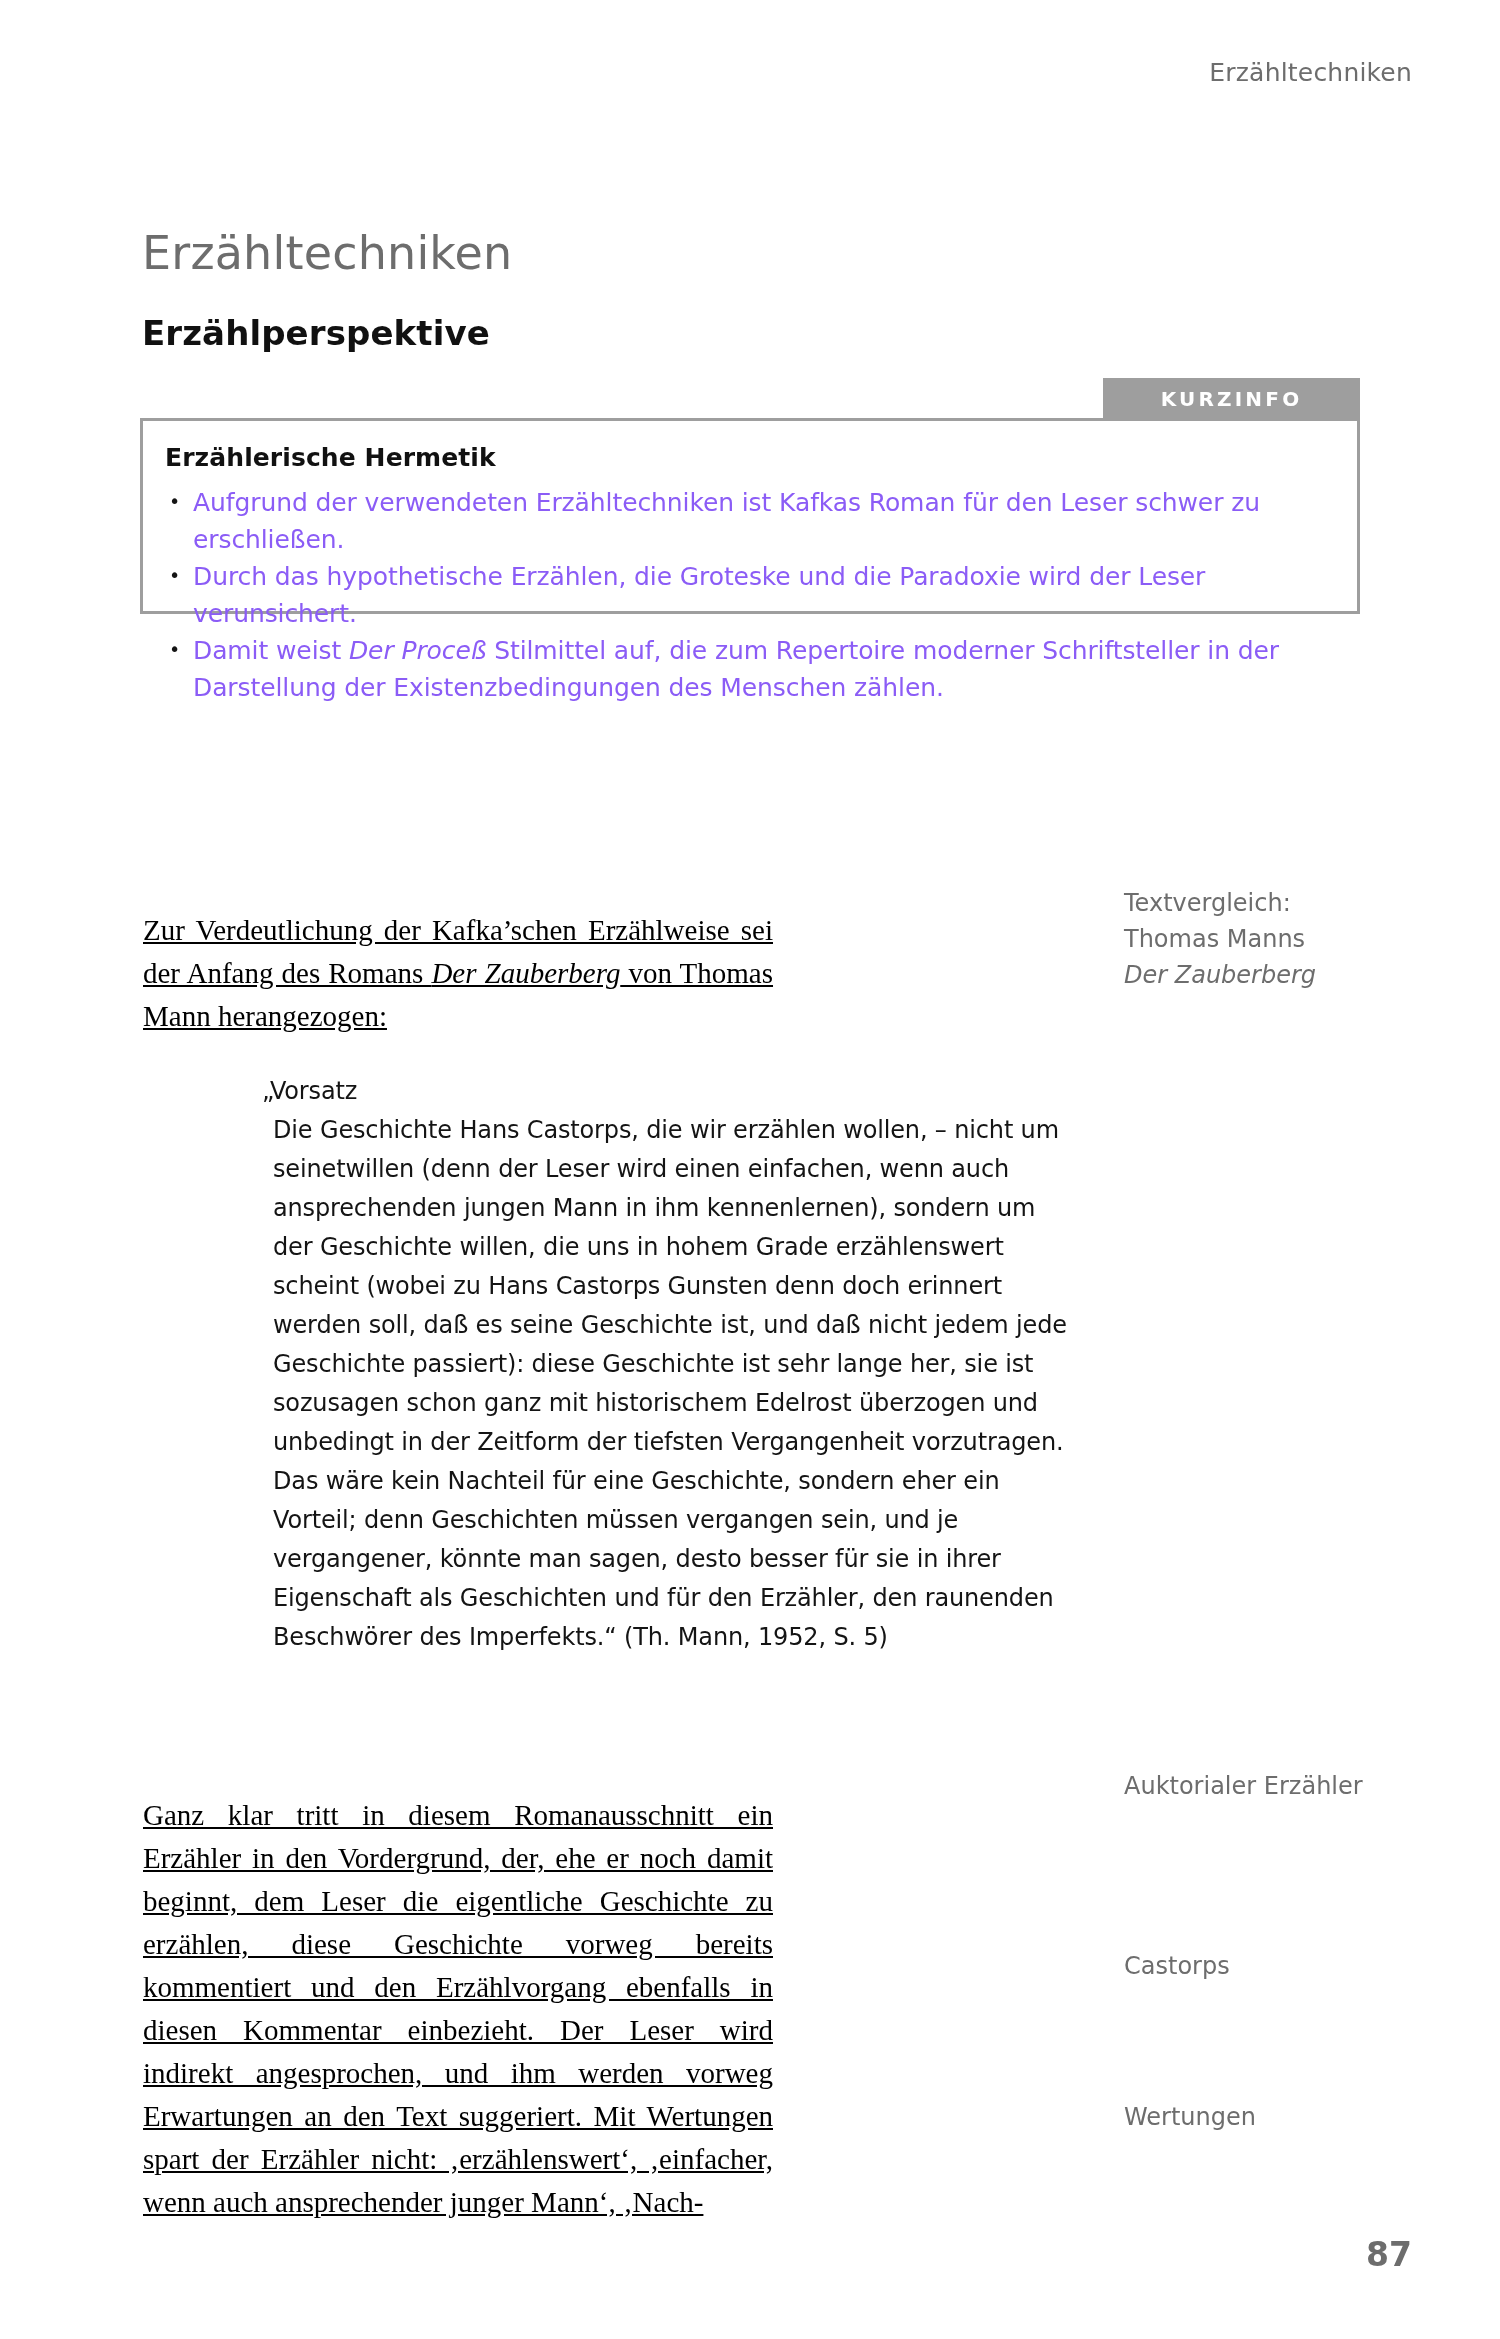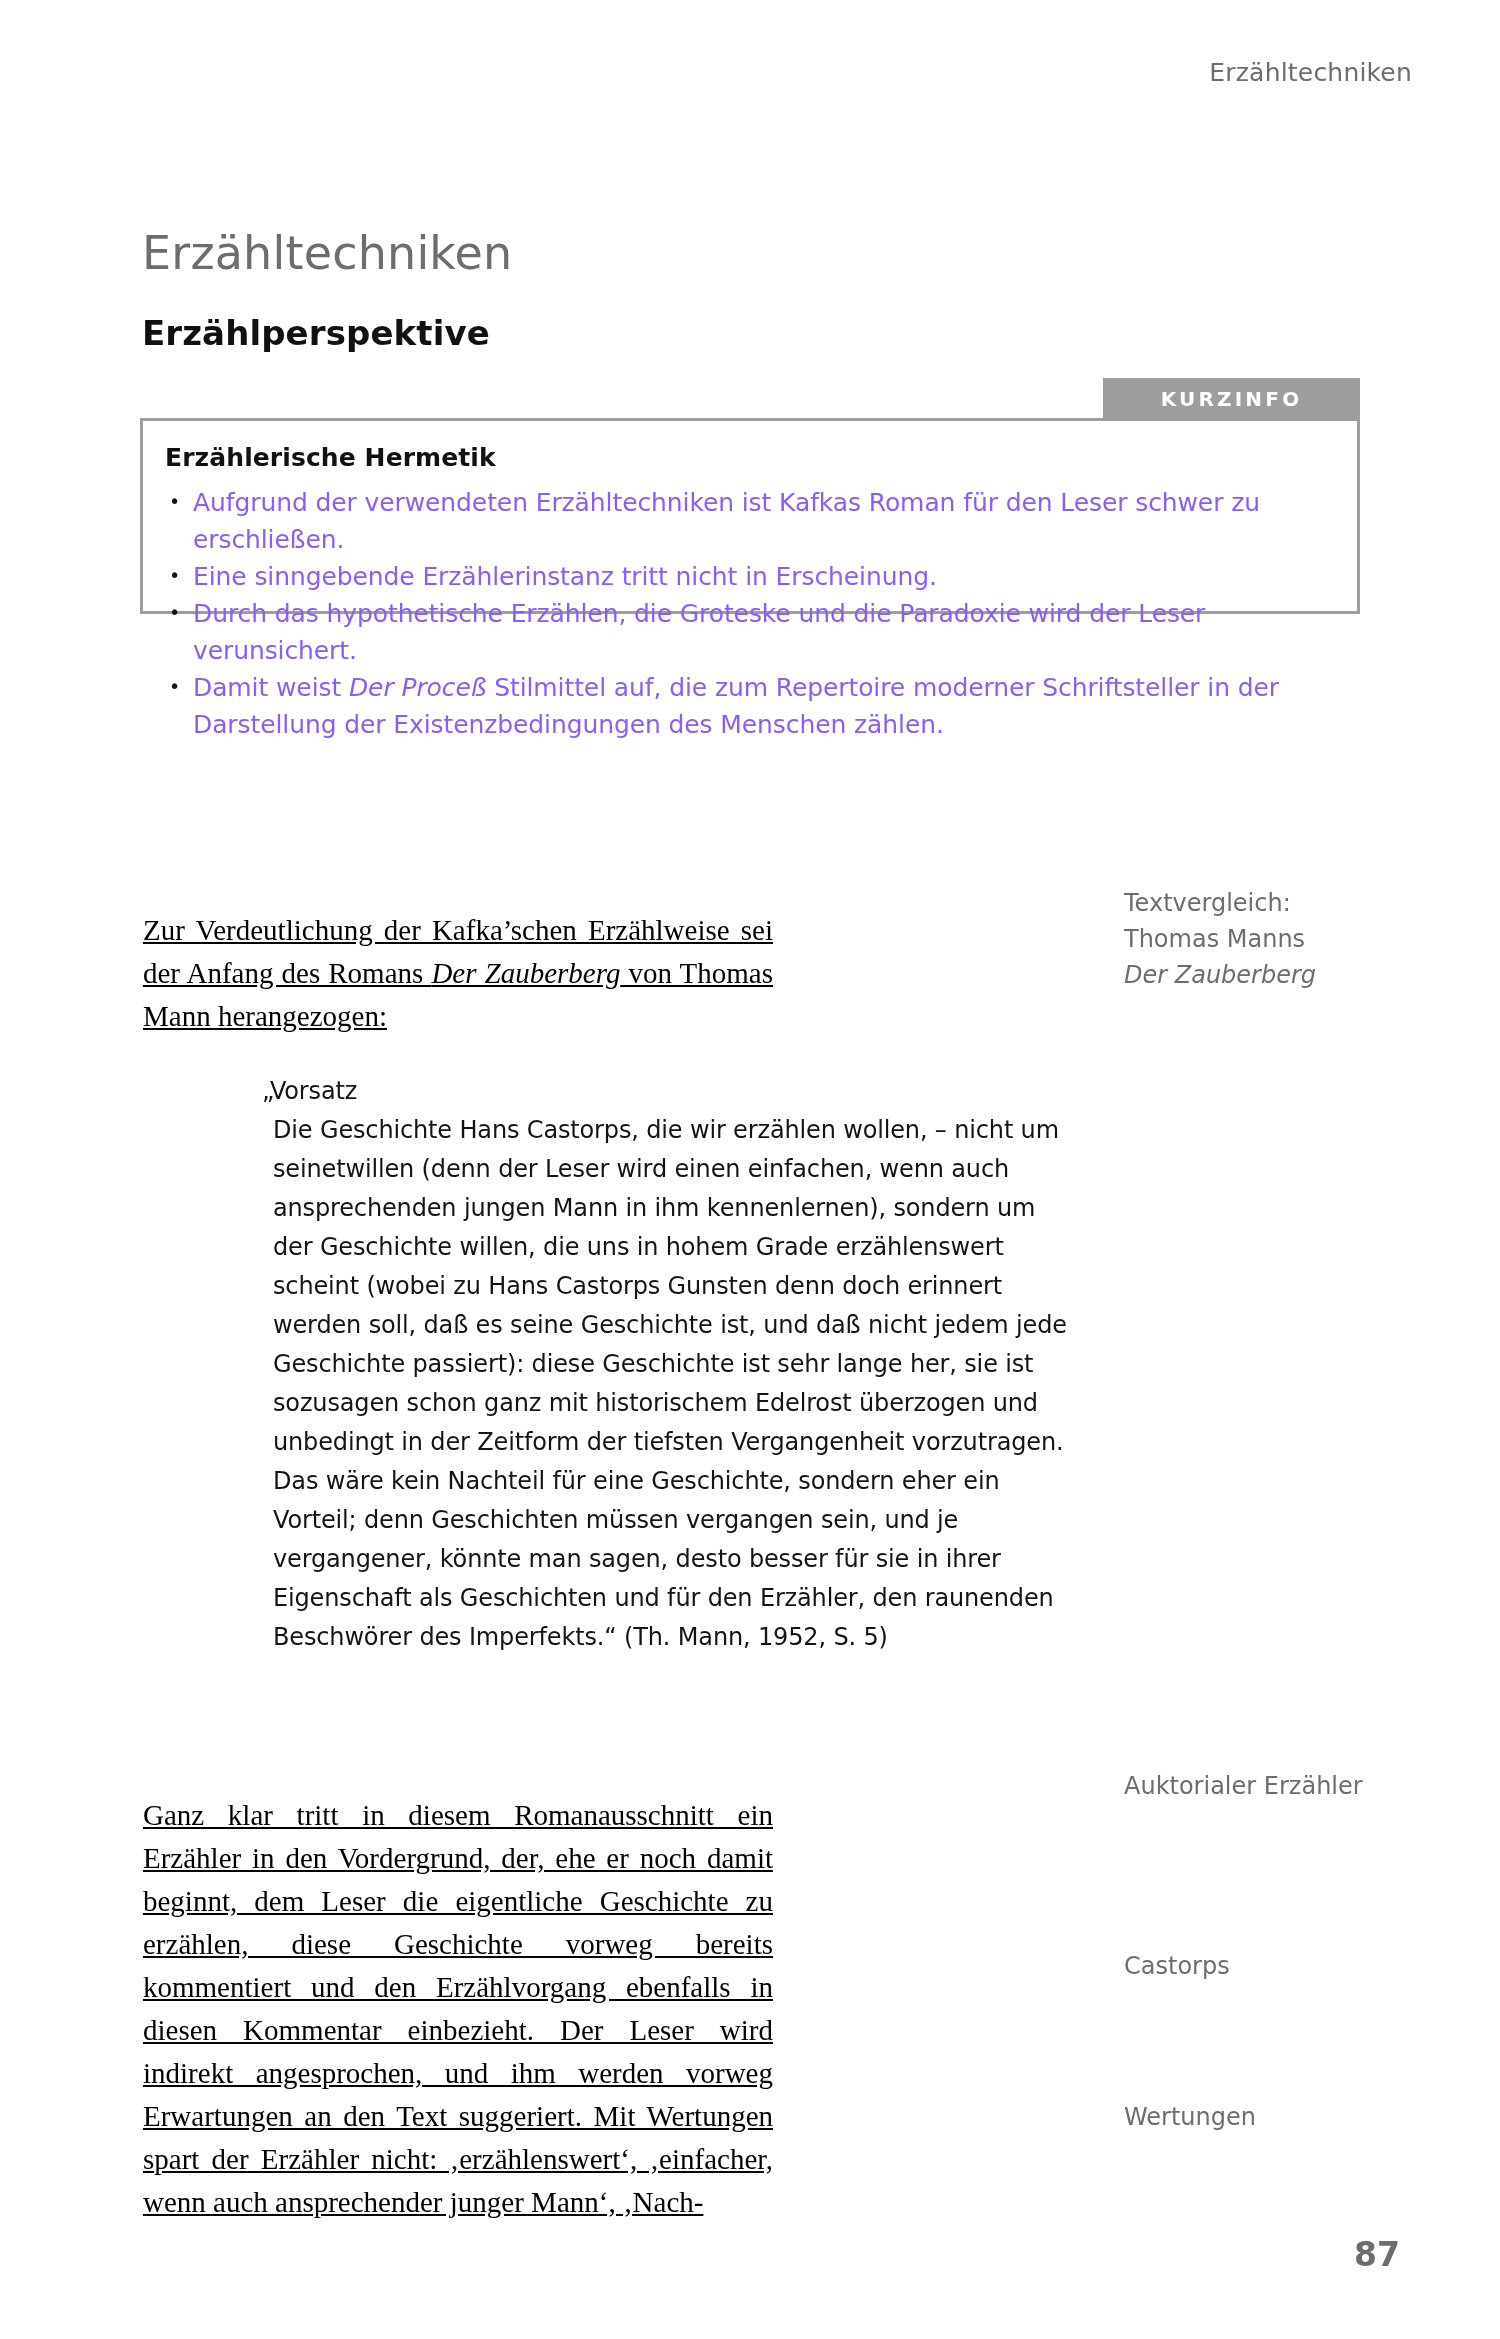--- a/index.html
+++ b/index.html
@@ -165,21 +165,21 @@
   }
   .quote-opening { display: block; }
   .quote-body {
     display: block;
     margin-left: 11px;
   }
 
   
   .page-number {
     position: absolute;
-    right: 100px;
+    right: 88px;
     bottom: 65px;
     font-family: "DejaVu Sans", sans-serif;
     font-weight: 700;
     font-size: 33px;
     color: #6d6d6d;
     margin-left: 10px;
   }
 </style>
 </head>
 <body>
@@ -191,23 +191,20 @@
   <h1 class="chapter-title">Erzähltechniken</h1>
   <h2 class="section-title">Erzählperspektive</h2>
 
   <div class="kurzinfo-tab">KURZINFO</div>
 
   <div class="info-box">
     <div class="info-box-title">Erzählerische Hermetik</div>
     <ul class="info-list">
       <li>
         <span>Aufgrund der verwendeten Erzähltechniken ist Kafkas Roman für den Leser schwer zu erschließen.</span><i></i><span></span>
-      </li>
-      <li>
-        <span>Eine sinngebende Erzählerinstanz tritt nicht in Erscheinung.</span><i></i><span></span>
       </li>
       <li>
         <span>Durch das hypothetische Erzählen, die Groteske und die Paradoxie wird der Leser verunsichert.</span><i></i><span></span>
       </li>
       <li>
         <span>Damit weist </span><i>Der Proceß</i><span> Stilmittel auf, die zum Repertoire moderner Schriftsteller in der Darstellung der Existenzbedingungen des Menschen zählen.</span>
       </li>
     </ul>
   </div>
 

